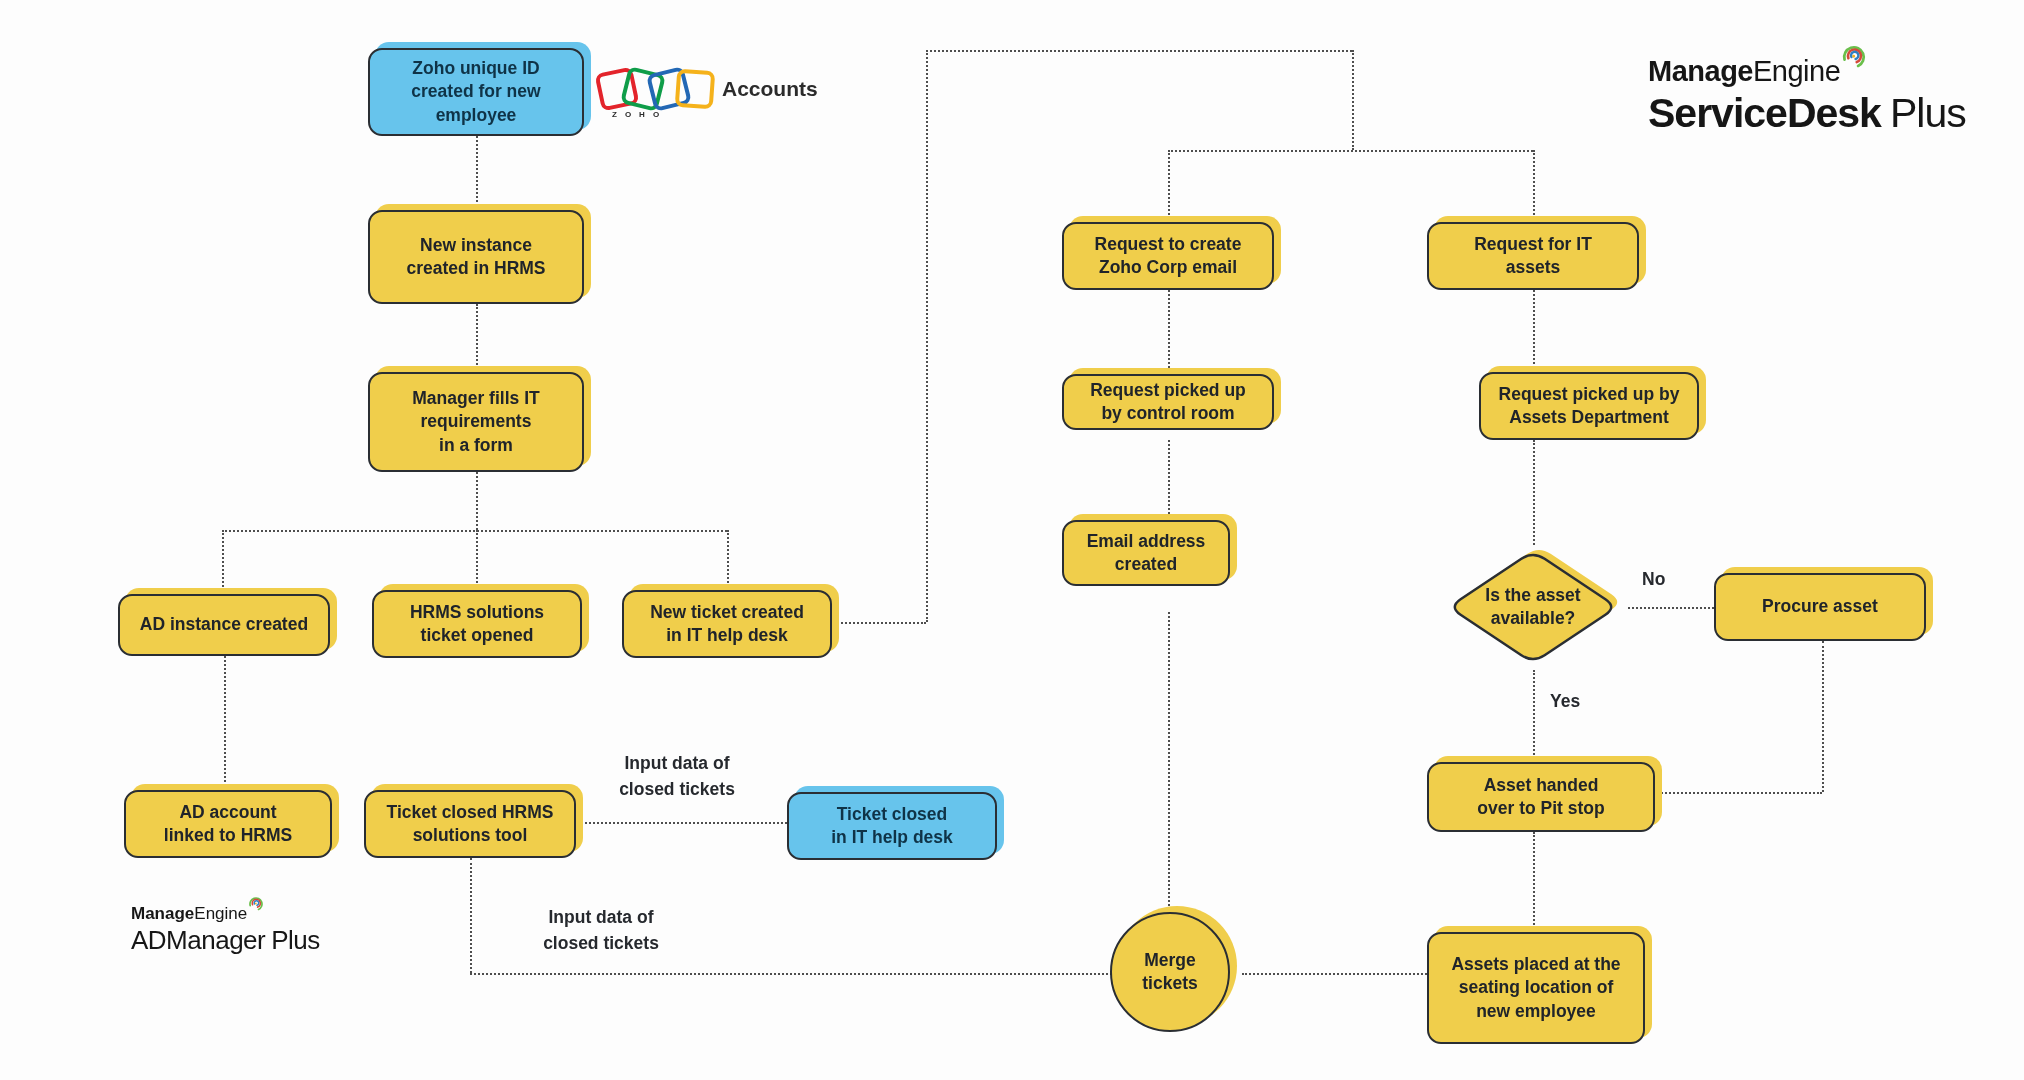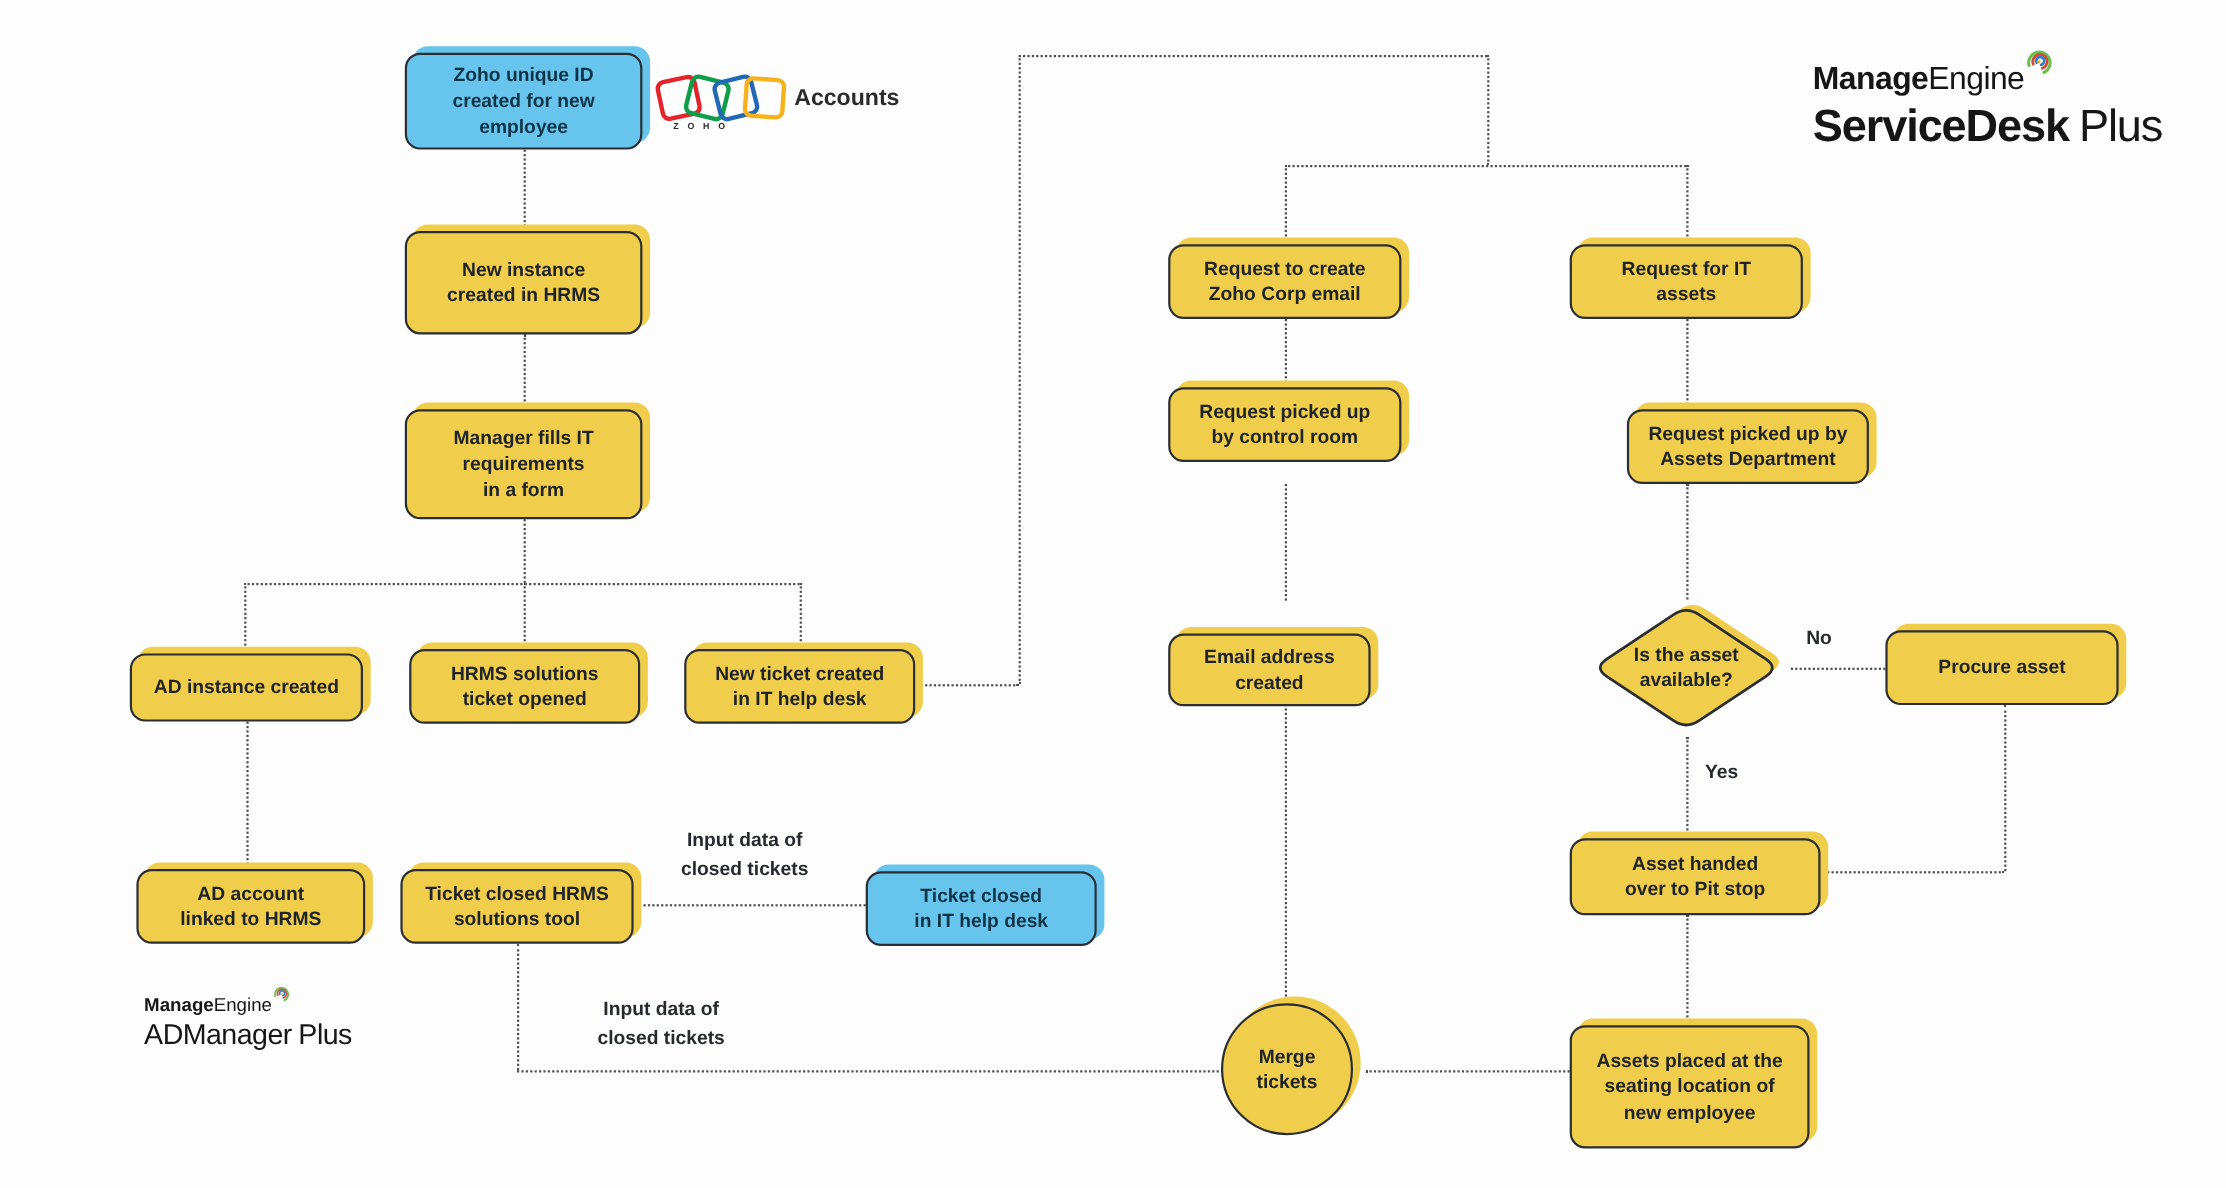--- a/index.html
+++ b/index.html
@@ -107,27 +107,27 @@
 
   <div class="node blue" style="left:787px;top:792px;width:210px;height:68px">Ticket closed
 in IT help desk</div>
 
   <div class="node" style="left:1062px;top:222px;width:212px;height:68px">Request to create
 Zoho Corp email</div>
 
   <div class="node" style="left:1427px;top:222px;width:212px;height:68px">Request for IT
 assets</div>
 
-  <div class="node" style="left:1062px;top:352px;width:212px;height:68px">Request picked up
+  <div class="node" style="left:1062px;top:374px;width:212px;height:56px">Request picked up
 by control room</div>
 
   <div class="node" style="left:1479px;top:372px;width:220px;height:68px">Request picked up by
 Assets Department</div>
 
-  <div class="node" style="left:1062px;top:576px;width:184px;height:66px">Email address
+  <div class="node" style="left:1062px;top:520px;width:168px;height:66px">Email address
 created</div>
 
   <div class="diamond" style="left:1443px;top:545px">
     <svg width="180" height="124" viewBox="0 0 180 124">
       <path d="M 17.6 54.2 L 78.4 13.8 Q 90 6 101.6 13.8 L 162.4 54.2 Q 174 62 162.4 69.8 L 101.6 110.2 Q 90 118 78.4 110.2 L 17.6 69.8 Q 6 62 17.6 54.2 Z" transform="translate(6,-5)" fill="#F0CE4B"></path>
       <path d="M 17.6 54.2 L 78.4 13.8 Q 90 6 101.6 13.8 L 162.4 54.2 Q 174 62 162.4 69.8 L 101.6 110.2 Q 90 118 78.4 110.2 L 17.6 69.8 Q 6 62 17.6 54.2 Z" fill="#F0CE4B" stroke="#2a2e33" stroke-width="2.5"></path>
     </svg>
     <div class="diamond-text">Is the asset
 available?</div>
   </div>

